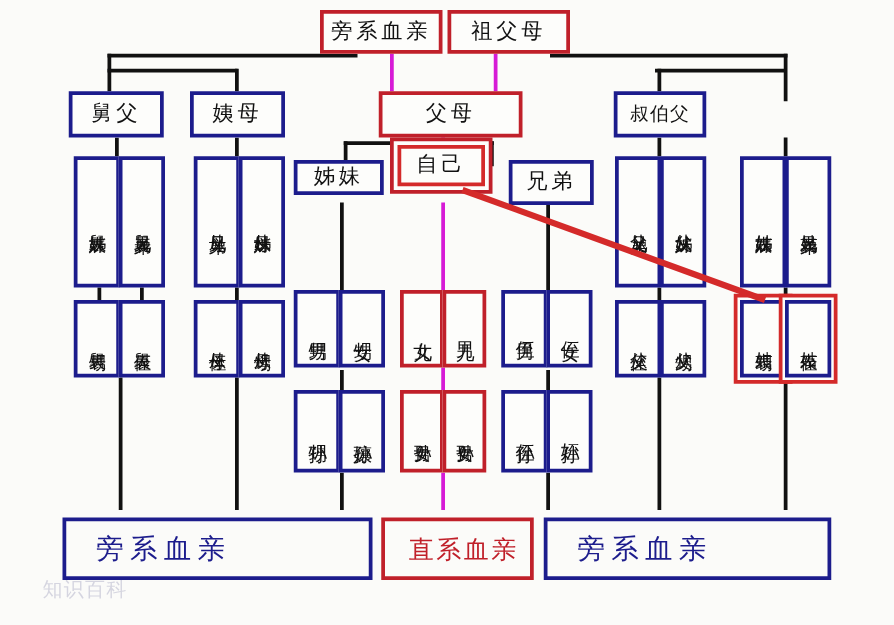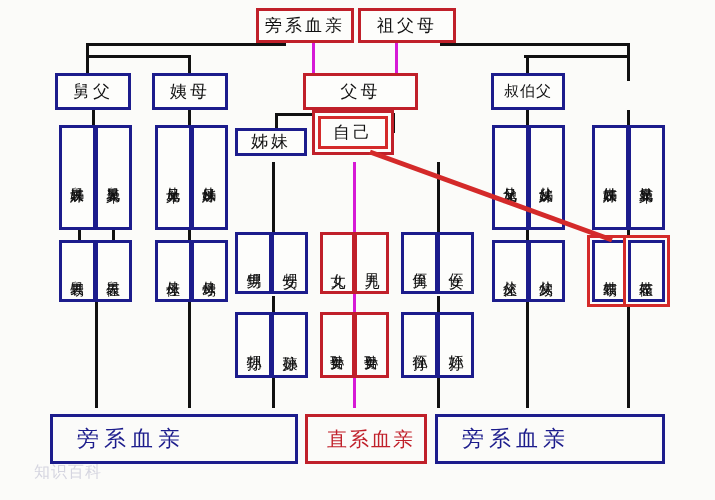--- a/index.html
+++ b/index.html
@@ -175,20 +175,23 @@
   </div>
 
   <div class="bx" style="left:235px;top:128px;width:72px;height:28px;">
     <span class="lbl-h">姊妹</span>
   </div>
 
   <div class="bx selfbox" style="left:318px;top:116px;width:70px;height:33px;">
     <span class="lbl-h">自己</span>
   </div>
 
+  <div class="bx" style="left:407px;top:128px;width:68px;height:36px;">
+    <span class="lbl-h">兄弟</span>
+  </div>
 
   <div class="bx" style="left:492px;top:125px;width:37px;height:105px;">
     <span class="lbl-v sm">从父兄弟</span>
   </div>
   <div class="bx" style="left:528px;top:125px;width:37px;height:105px;">
     <span class="lbl-v sm">从父姊妹</span>
   </div>
 
   <div class="bx" style="left:592px;top:125px;width:37px;height:105px;">
     <span class="lbl-v sm">姑表姊妹</span>

